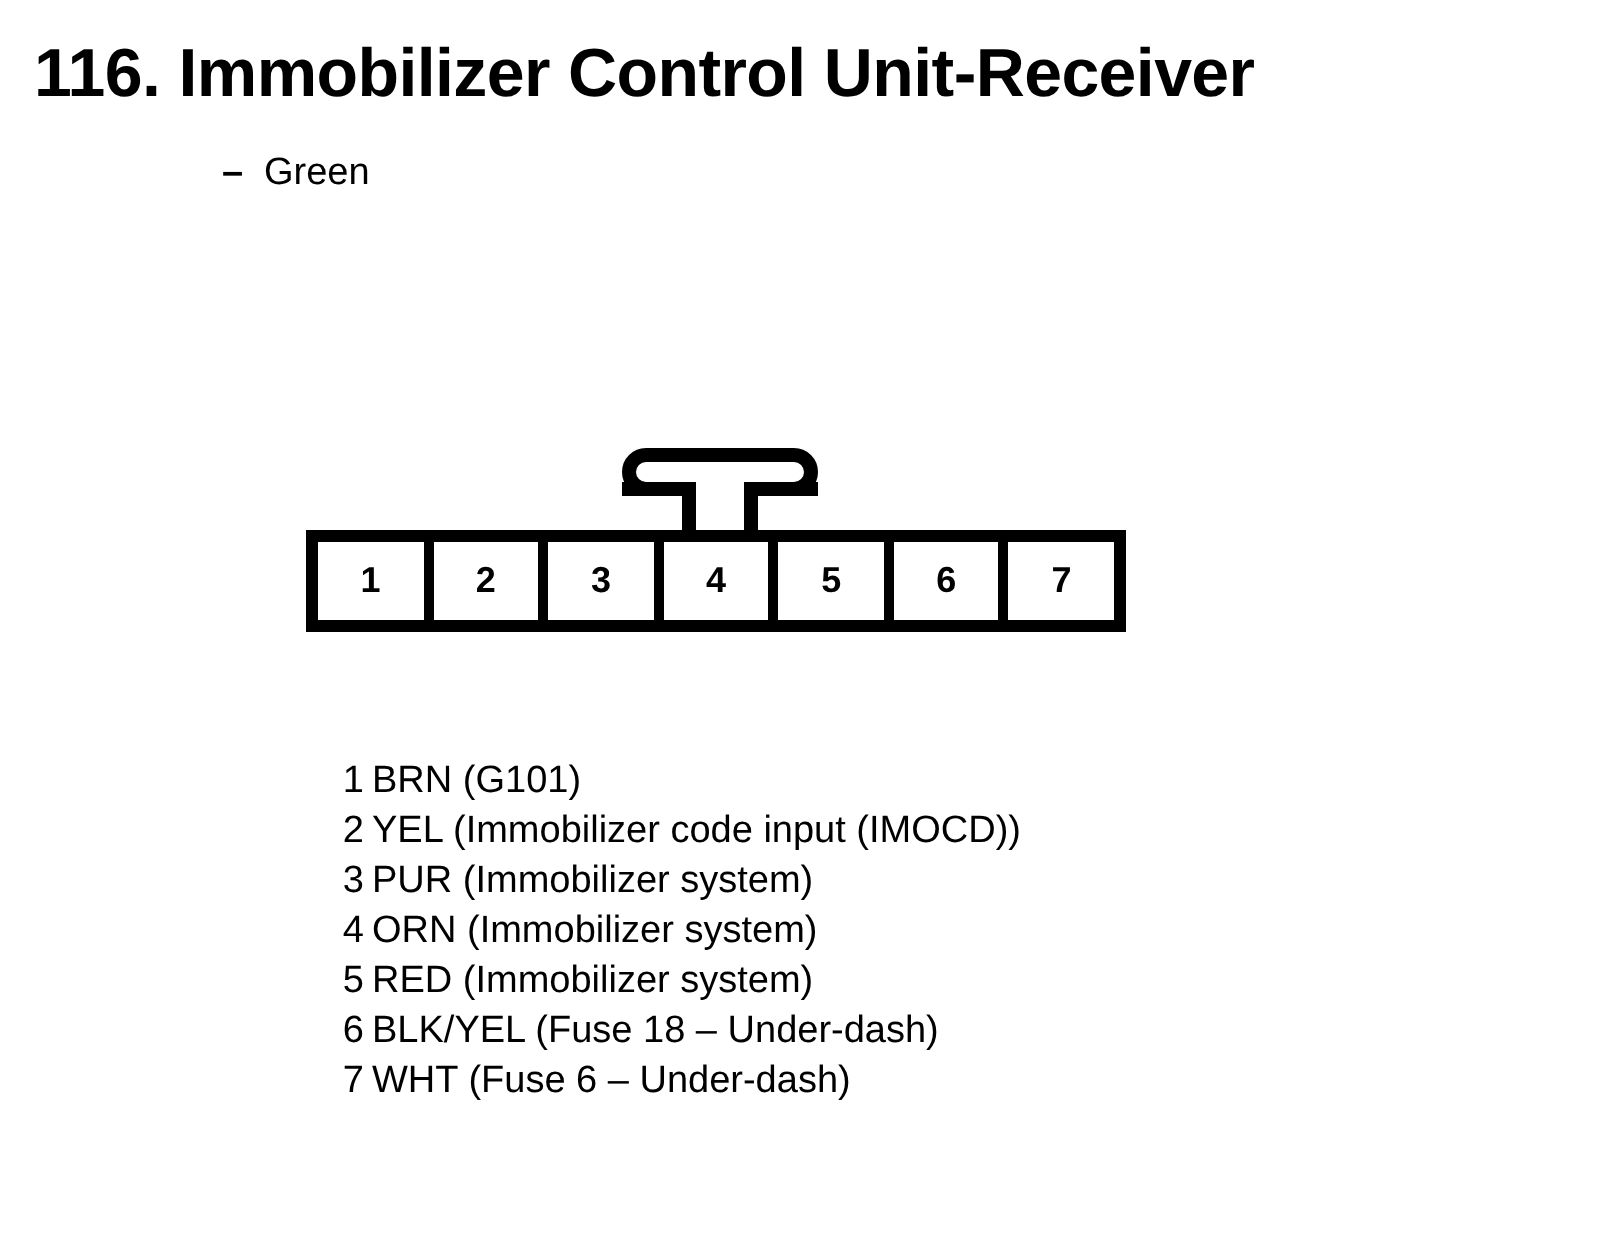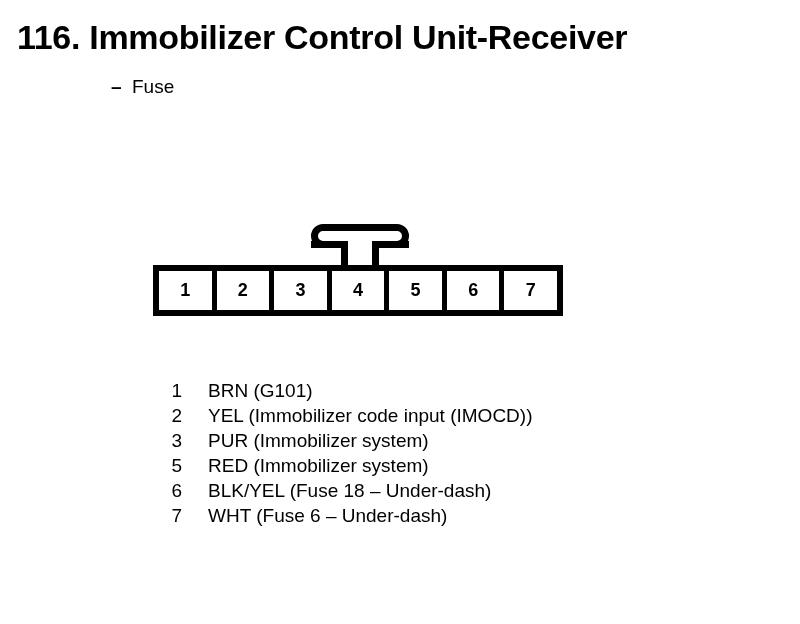--- a/index.html
+++ b/index.html
@@ -145,31 +145,31 @@
   .legend-row {
     white-space: nowrap;
     display: block;
   }
   .legend-num {
     display: inline-block;
     width: 16px;
     text-align: right;
   }
   .legend-label {
-    margin-left: 26px;
+    margin-left: 4px;
   }
 </style>
 </head>
 <body>
 
 <div id="page-title">116. Immobilizer Control Unit-Receiver</div>
 
 <div id="description-list">
   <span class="desc-row">
-    <span class="desc-dash">–</span><span>Fuse</span>
+    <span class="desc-dash">–</span><span>Green</span>
   </span>
 </div>
 
 <div id="connector-diagram">
 
   <div id="connector-tab">
     <div class="tab-bar"></div>
     <div class="tab-shoulder"></div>
     <div class="tab-notch"></div>
     <div class="tab-stem-left"></div>
@@ -192,20 +192,23 @@
   <span class="legend-row">
     <span class="legend-num">1</span><span class="legend-label">BRN (G101)</span>
   </span>
   <span class="legend-row">
     <span class="legend-num">2</span><span class="legend-label">YEL (Immobilizer code input (IMOCD))</span>
   </span>
   <span class="legend-row">
     <span class="legend-num">3</span><span class="legend-label">PUR (Immobilizer system)</span>
   </span>
   <span class="legend-row">
+    <span class="legend-num">4</span><span class="legend-label">ORN (Immobilizer system)</span>
+  </span>
+  <span class="legend-row">
     <span class="legend-num">5</span><span class="legend-label">RED (Immobilizer system)</span>
   </span>
   <span class="legend-row">
     <span class="legend-num">6</span><span class="legend-label">BLK/YEL (Fuse 18 – Under-dash)</span>
   </span>
   <span class="legend-row">
     <span class="legend-num">7</span><span class="legend-label">WHT (Fuse 6 – Under-dash)</span>
   </span>
 </div>
 

